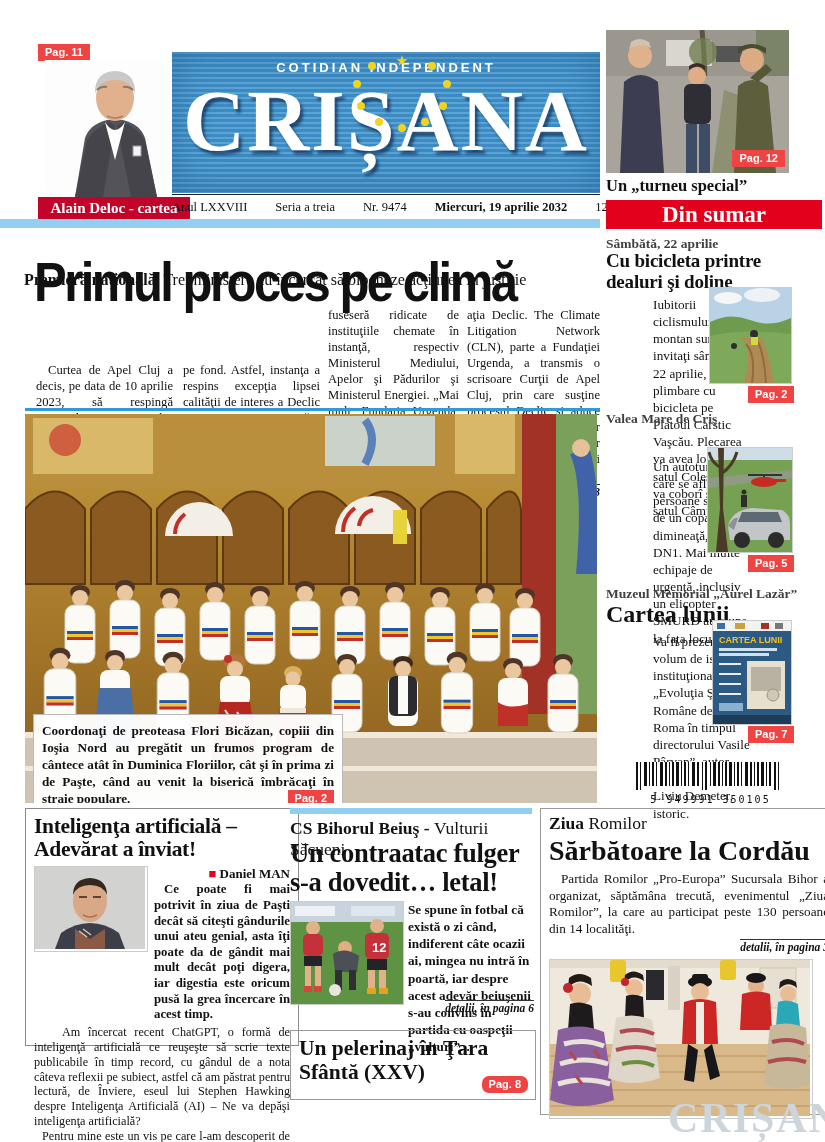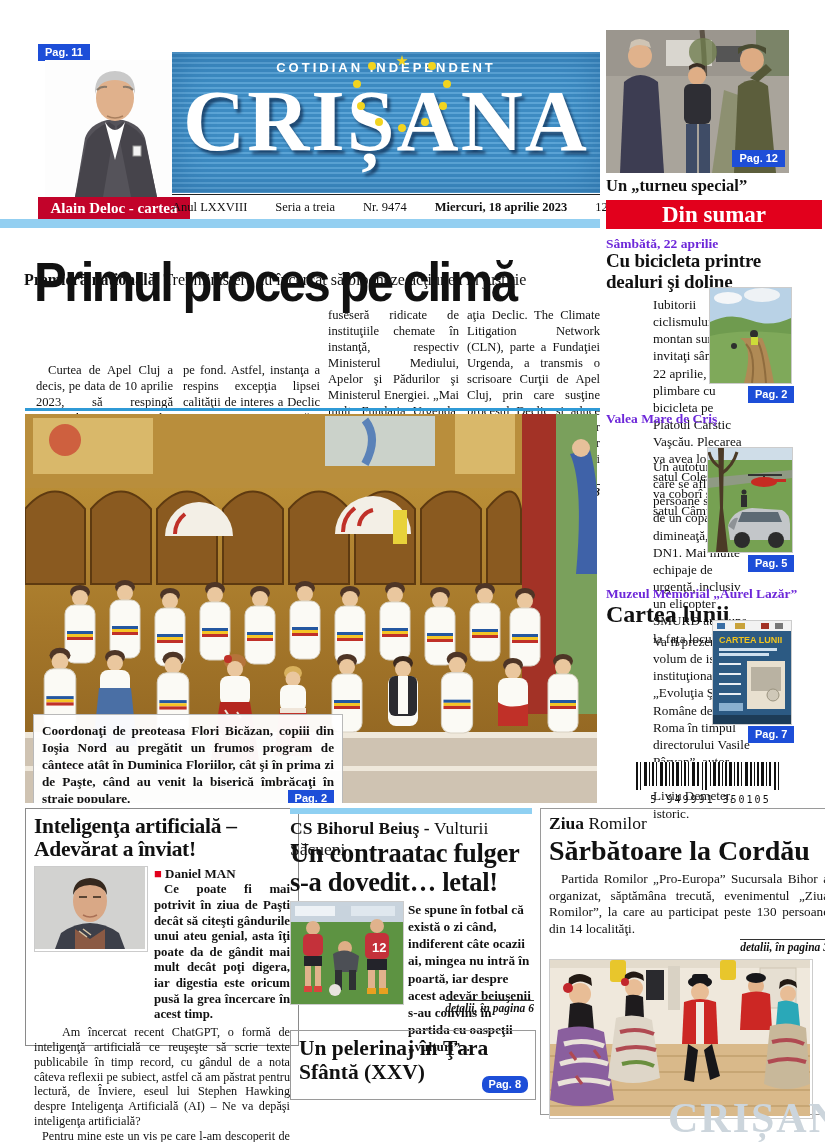--- a/index.html
+++ b/index.html
@@ -1,22 +1,22 @@
 <!DOCTYPE html>
 <html lang="ro"><head>
 <meta charset="utf-8">
 <style>
   html,body{margin:0;padding:0;background:#fff;}
   #page{position:relative;width:825px;height:1142px;background:#fff;overflow:hidden;
         font-family:"Liberation Serif",serif;color:#111;}
   .abs{position:absolute;}
-  .badge{display:inline-block;background:#1d4ed8;color:#fff;
+  .badge{display:inline-block;background:#ef4444;color:#fff;
          font-family:"Liberation Sans",sans-serif;font-weight:bold;
          font-size:11px;line-height:1;padding:3px 7px 3px 7px;}
-  .kicker-blue{color:#6d28d9;font-weight:bold;font-size:13.5px;line-height:1.1;}
+  .kicker-blue{color:#404040;font-weight:bold;font-size:13.5px;line-height:1.1;}
   .rail-head{font-weight:bold;font-size:19px;line-height:1.08;letter-spacing:-.2px;}
   .rail-body{font-size:13.2px;line-height:1.3;margin-left:47px;}
   .body-col{font-size:12.6px;line-height:1.27;text-align:justify;}
   .cont{font-style:italic;font-weight:bold;font-size:11.5px;text-align:right;}
   .cont span{border-top:1px solid #333;padding-top:1px;display:inline-block;}
   .ph{position:absolute;overflow:hidden;}
   .ph svg{display:block;}
   .logo-stripes{background:
      repeating-linear-gradient(180deg,#5ba4d6 0 2px,#3d8bc2 2px 5px);
      box-shadow:inset 0 0 40px rgba(20,70,120,.35);}
@@ -63,21 +63,21 @@
           <circle cx="78" cy="68" r="4"></circle>
         <circle cx="55" cy="74" r="4"></circle>
       </g>
     </svg>
   </div>
 
   <div class="abs" style="left:172px;top:194px;width:428px;height:24px;border-top:1px solid #222;display:flex;justify-content:space-between;align-items:center;gap:28px;">
     <span class="info-item">Anul LXXVIII</span>
     <span class="info-item">Seria a treia</span>
     <span class="info-item">Nr. 9474</span>
-    <span class="info-item" style="font-weight:bold">Miercuri, 18 aprilie 2023</span>
+    <span class="info-item" style="font-weight:bold">Miercuri, 19 aprilie 2032</span>
     <span class="info-item">12 pagini</span>
     <span class="info-item">3 lei</span>
   </div>
   <div class="abs" style="left:0;top:219px;width:600px;height:9px;background:#93cff1;"></div>
 
   <div class="abs" style="left:24px;top:231px;width:564px;font-size:16px;margin-top:40px;">
     <span style="font-weight:bold">Premieră naţională.</span><span> Trei ministere au încercat să blocheze acţiunea în justiţie</span>
   </div>
   <div class="abs" style="left:34px;top:250px;width:566px;font-family:'Liberation Sans',sans-serif;font-weight:bold;font-size:49px;letter-spacing:-2.5px;transform:scaleY(1.14);transform-origin:left top;white-space:nowrap;">Primul proces pe climă</div>
 
@@ -365,21 +365,21 @@
           <path d="M20 82 L26 66 Q40 56 55 56 Q70 56 84 66 L90 82 Z" fill="#3c3f49"></path>
           <path d="M40 62 L55 72 L70 62 L70 82 L40 82 Z" fill="#8a5a44"></path>
           <path d="M44 64 l8 6 m-4 -8 l8 6" stroke="#d9c8a8" stroke-width="1.5"></path>
           <ellipse cx="55" cy="34" rx="17" ry="21" fill="#d9a886"></ellipse>
           <path d="M38 28 Q38 12 55 11 Q72 12 72 28 Q68 18 55 18 Q42 18 38 28 Z" fill="#35281e"></path>
           <path d="M44 30 h8 M58 30 h8" stroke="#5a4534" stroke-width="2"></path>
           <path d="M48 48 q7 4 14 0" stroke="#a97055" stroke-width="1.5" fill="none"></path>
         </svg>
       </div>
       <div style="flex:1;padding-left:6px;">
-        <div style="font-weight:bold;font-size:13px;"><span style="color:#e2001c;">■</span> <span>Daniel MAN</span></div>
+        <div style="font-weight:bold;font-size:13px;text-align:right;"><span style="color:#e2001c;">■</span> <span>Daniel MAN</span></div>
         <div style="font-weight:bold;font-size:12.8px;line-height:1.22;text-align:justify;text-indent:10px;">Ce poate fi mai potrivit în ziua de Paşti decât să citeşti gândurile unui ateu genial, asta îţi poate da de gândit mai mult decât poţi digera, iar digestia este oricum pusă la grea încercare în acest timp.</div>
       </div>
     </div>
     <div style="font-size:12.2px;line-height:1.22;text-align:justify;text-indent:28px;margin-top:2px;">Am încercat recent ChatGPT, o formă de inteligenţă artificială ce reuşeşte să scrie texte publicabile în timp record, cu gândul de a nota câteva reflexii pe subiect, astfel că am păstrat pentru lectură, de Înviere, eseul lui Stephen Hawking despre Inteligenţa Artificială (AI) – Ne va depăşi inteligenţa artificială?</div>
     <div style="font-size:12.2px;line-height:1.22;text-align:justify;text-indent:8px;">Pentru mine este un vis pe care l-am descoperit de copil, citind cărţile SF în care inteligenţa artificială era parte din oameni, creată de ei şi legată intrinsec de existenţa umană. Întrebarea de care se teme toată lumea este exact cea din eseul lui Hawking: Ne va depăşi inteligenţa artificială?</div>
 
   </div>
 
   <div class="abs" style="left:290px;top:808px;width:242px;height:6px;background:#8fd0f2;"></div>
   <div class="abs" style="left:290px;top:818px;width:245px;font-size:17.5px;">

